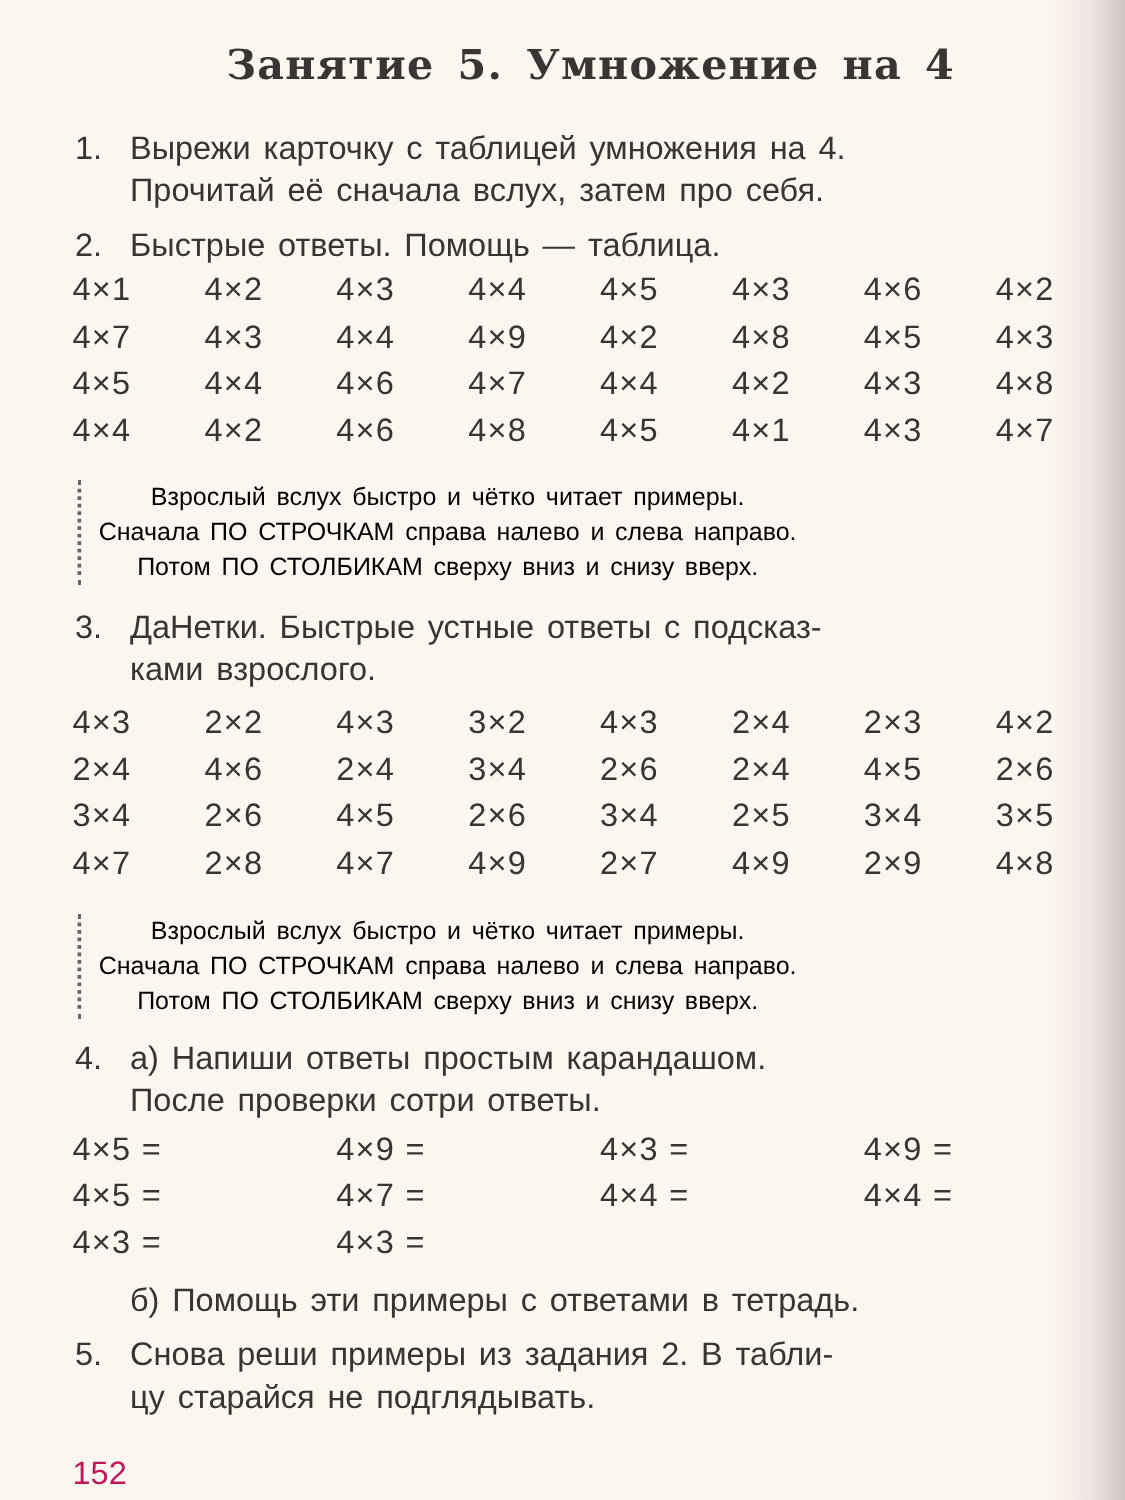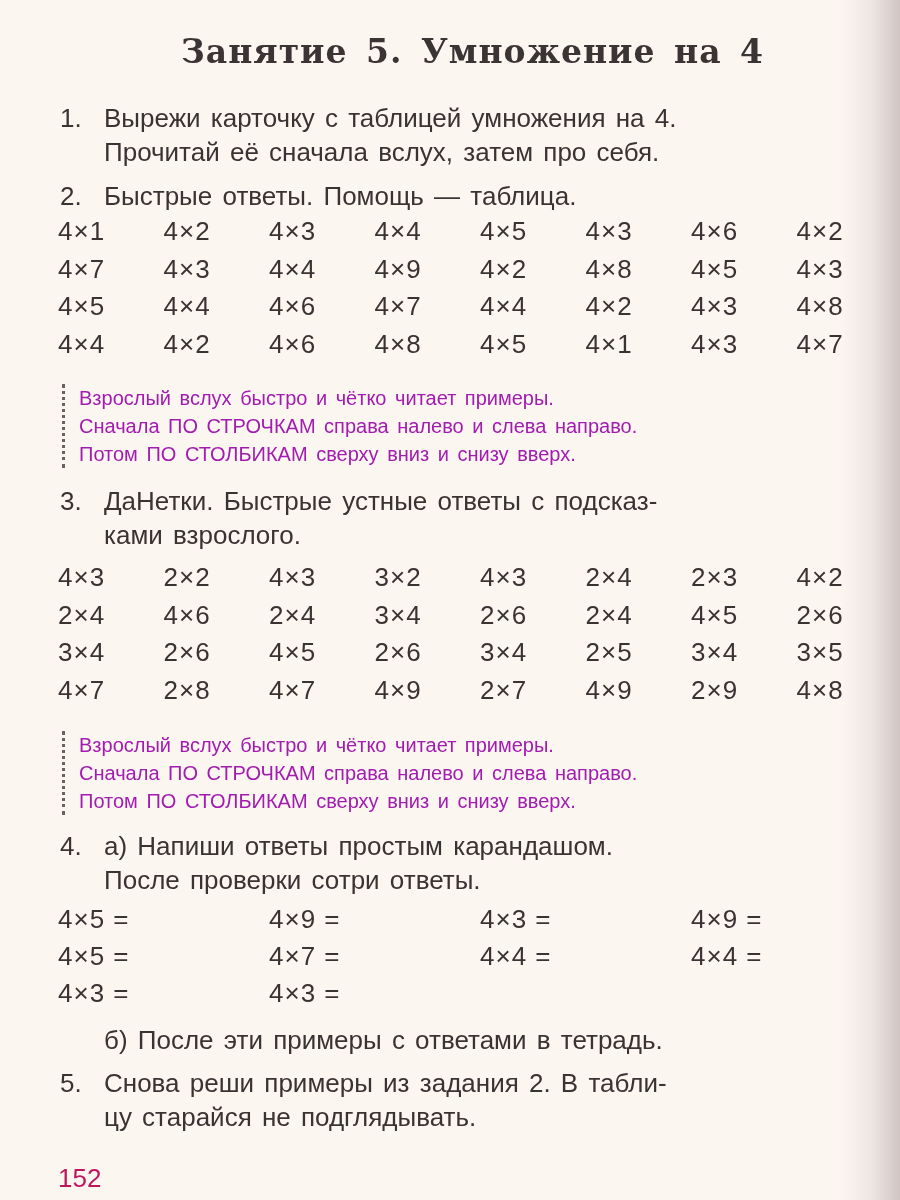--- a/index.html
+++ b/index.html
@@ -70,21 +70,22 @@
     }
     .note {
       position: absolute;
       left: 62px;
       padding-left: 14px;
       border-left: 3px dotted #6a6262;
       font-size: 20px;
       line-height: 28px;
       word-spacing: 3px;
       white-space: nowrap;
-      color: #a21caf;
+      color: #000000;
+      text-align: center;
     }
     .eq-grid {
       position: absolute;
       left: 58px;
       display: grid;
       grid-template-columns: repeat(4, 211px);
       font-size: 26px;
       white-space: nowrap;
       color: #3a3333;
     }
@@ -216,21 +217,21 @@
   <span class="cell">4×9 =</span>
   <span class="cell">4×5 =</span>
   <span class="cell">4×7 =</span>
   <span class="cell">4×4 =</span>
   <span class="cell">4×4 =</span>
   <span class="cell">4×3 =</span>
   <span class="cell">4×3 =</span>
 </div>
 
 <div class="para" style="top:1023px;">
-  <div><span class="indent">б) После эти примеры с ответами в тетрадь.</span></div>
+  <div><span class="indent">б) Помощь эти примеры с ответами в тетрадь.</span></div>
 </div>
 
 <div class="para" style="top:1066px;">
   <div><span class="num">5.</span><span>Снова реши примеры из задания 2. В табли-</span></div>
   <div><span class="indent">цу старайся не подглядывать.</span></div>
 </div>
 
 <div class="page-number">152</div>
 
 </body></html>

